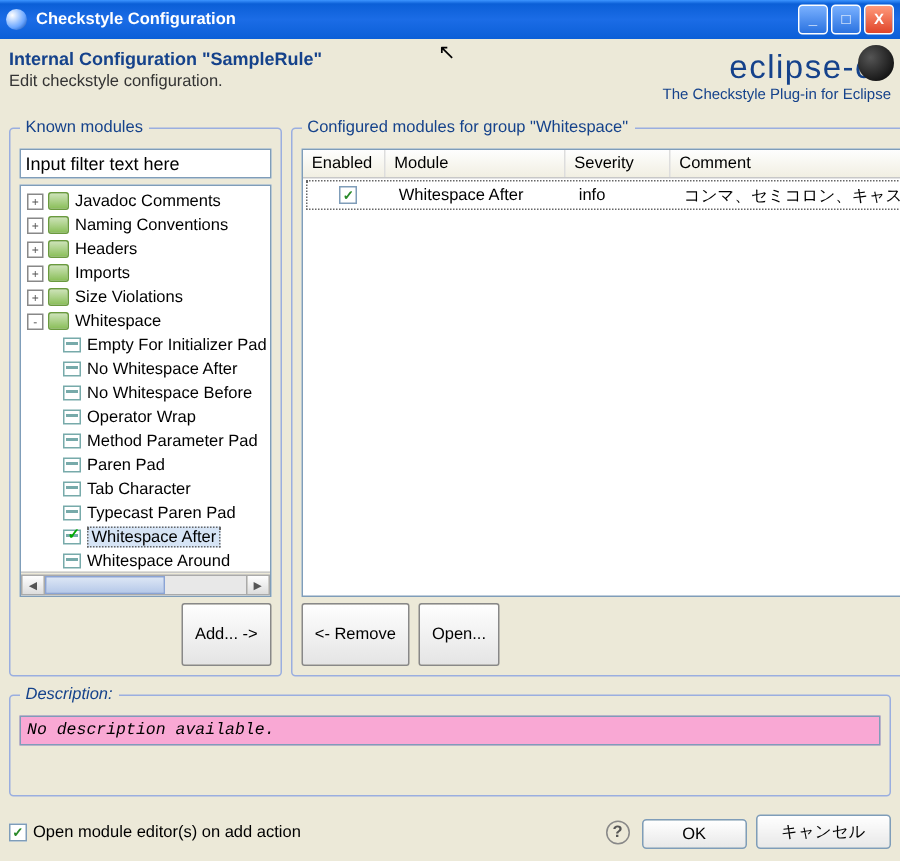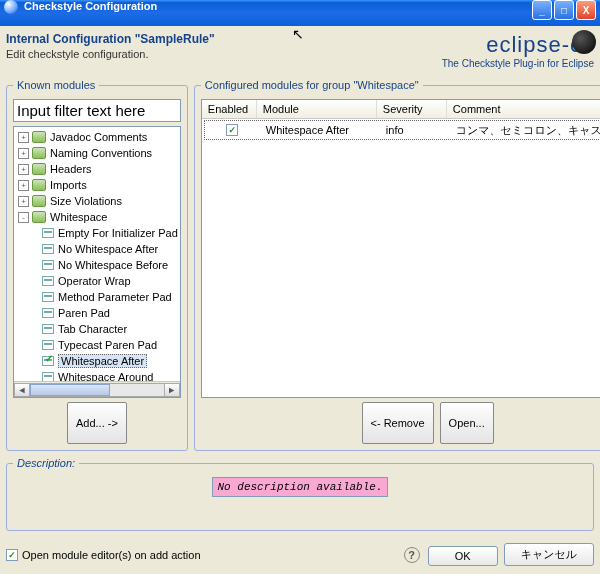--- a/index.html
+++ b/index.html
@@ -1,37 +1,37 @@
 <!DOCTYPE html>
 <html><head>
 <meta charset="utf-8">
 <style>
   * { box-sizing: border-box; margin: 0; padding: 0; font-family: "Tahoma", "MS PGothic", sans-serif; font-size: 11px; }
   body { background: #ece9d8; width: 600px; height: 574px; overflow: hidden; }
-  .titlebar { height: 26px; background: linear-gradient(to bottom, #3d95ff 0%, #0b5fd7 10%, #1b6ce6 50%, #0b5fd7 100%); display: flex; padding: 0 4px; color: #fff; font-weight: bold; font-size: 12px; }
+  .titlebar { height: 26px; background: linear-gradient(to bottom, #3d95ff 0%, #0b5fd7 10%, #1b6ce6 50%, #0b5fd7 100%); display: flex; align-items: center; padding: 0 4px; color: #fff; font-weight: bold; font-size: 12px; }
   .titlebar .logo { width: 14px; height: 14px; border-radius: 50%; background: radial-gradient(circle at 30% 30%, #fff, #6aa6ff 60%, #003a9a); margin-right: 6px; display:inline-block; }
   .titlebar .title { flex: 1; }
   .titlebar .winbtn { width: 20px; height: 20px; margin-left: 2px; border: 1px solid #fff; border-radius: 3px; display: flex; align-items: center; justify-content: center; font-weight: bold; font-family: Arial; font-size: 10px; }
   .minbtn, .maxbtn { background: linear-gradient(#7ab1ff,#2a72e0); }
   .closebtn { background: linear-gradient(#ff9a7a,#e0452a); }
   .content { position: relative; padding: 6px; height: calc(100% - 26px); display: flex; flex-direction: column; }
   .header-row { display: flex; }
   .header-left { flex:1; }
   .header-left .cfg-name { color: #15428b; font-weight: bold; font-size: 12px; }
   .header-left .cfg-sub { color: #333; font-size: 11px; margin-top: 2px; }
   .header-right { width: 190px; text-align: right; }
   .brand-wrap { position: relative; }
   .brand-text { color: #15428b; font-size: 22px; letter-spacing: 1px; }
   .brand-sub { color: #15428b; font-size: 10px; }
   .brand-dot { position:absolute; top:-2px; right:-2px; width:24px; height:24px; border-radius:50%; background: radial-gradient(circle at 35% 35%, #555, #000); }
   .main-row { display: flex; gap: 6px; margin-top: 10px; flex: 1; min-height: 0; }
-  fieldset { border: 1px solid #9aaee0; border-radius: 3px; padding: 8px 6px 6px 6px; position: relative; align-items: center; }
+  fieldset { border: 1px solid #9aaee0; border-radius: 3px; padding: 8px 6px 6px 6px; position: relative; }
   fieldset > legend { color: #15428b; padding: 0 4px; font-size: 11px; }
   .known-fs { width: 205px; display: flex; flex-direction: column; }
-  .filter-input { width: 100%; border: 1px solid #7f9db9; padding: 2px 3px; font-size: 15px; }
+  .filter-input { width: 100%; border: 1px solid #7f9db9; padding: 2px 3px; font-size: 12px; }
   .tree-box { border: 1px solid #7f9db9; margin-top: 4px; flex:1; overflow: hidden; display:flex; flex-direction:column; background:#fff; }
   .tree-scroll { flex:1; overflow:auto; padding: 2px 2px 2px 2px; }
   .tree-hscroll { height:16px; background:#ece9d8; border-top:1px solid #c8c8c8; display:flex; align-items:center; }
   .tree-hscroll .arrow { width:16px; height:14px; border:1px solid #aaa; background:linear-gradient(#fefefe,#ddd); display:flex; align-items:center; justify-content:center; font-size:9px; color:#555;}
   .tree-hscroll .track { flex:1; background:#e8e8e8; height:14px; border-top:1px solid #aaa; border-bottom:1px solid #aaa; position:relative;}
   .tree-hscroll .thumb { position:absolute; left:0; width:60%; height:100%; background:linear-gradient(#dce6f5,#b6c9e9); border:1px solid #8aa4d6;}
   .tree-node { white-space: nowrap; color:#000; padding:1px 0; display:flex; align-items:center; height:16px; }
   .tree-node .exp { width:11px; height:11px; border:1px solid #888; background:#fff; color:#555; font-size:8px; line-height:9px; text-align:center; margin-right:3px; display:inline-block; }
   .tree-node .pkgicon { width:14px; height:12px; margin-right:4px; background:linear-gradient(#cde3b8,#8bbf5a); border:1px solid #6a9a3e; border-radius:2px; display:inline-block;}
   .tree-node .modicon { width:12px; height:10px; margin-right:4px; background:#fff; border:1px solid #7aa; position:relative; display:inline-block;}

